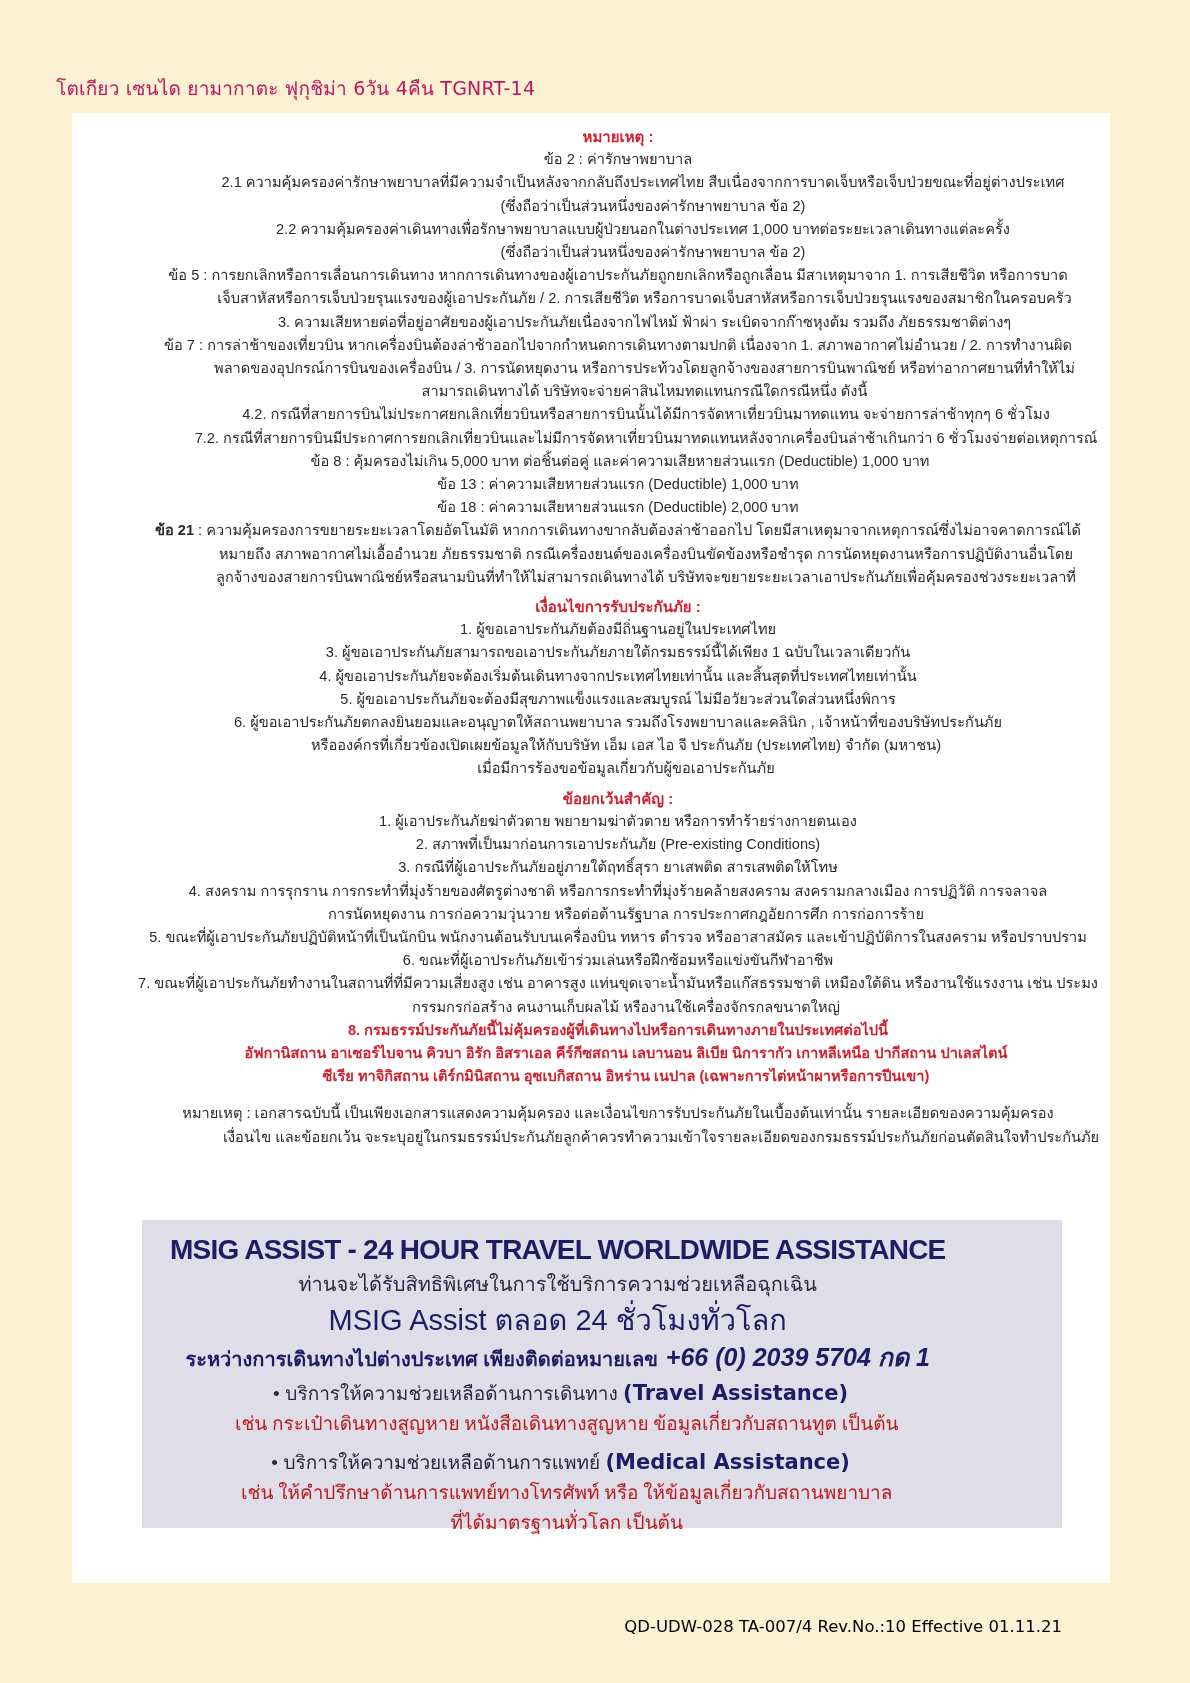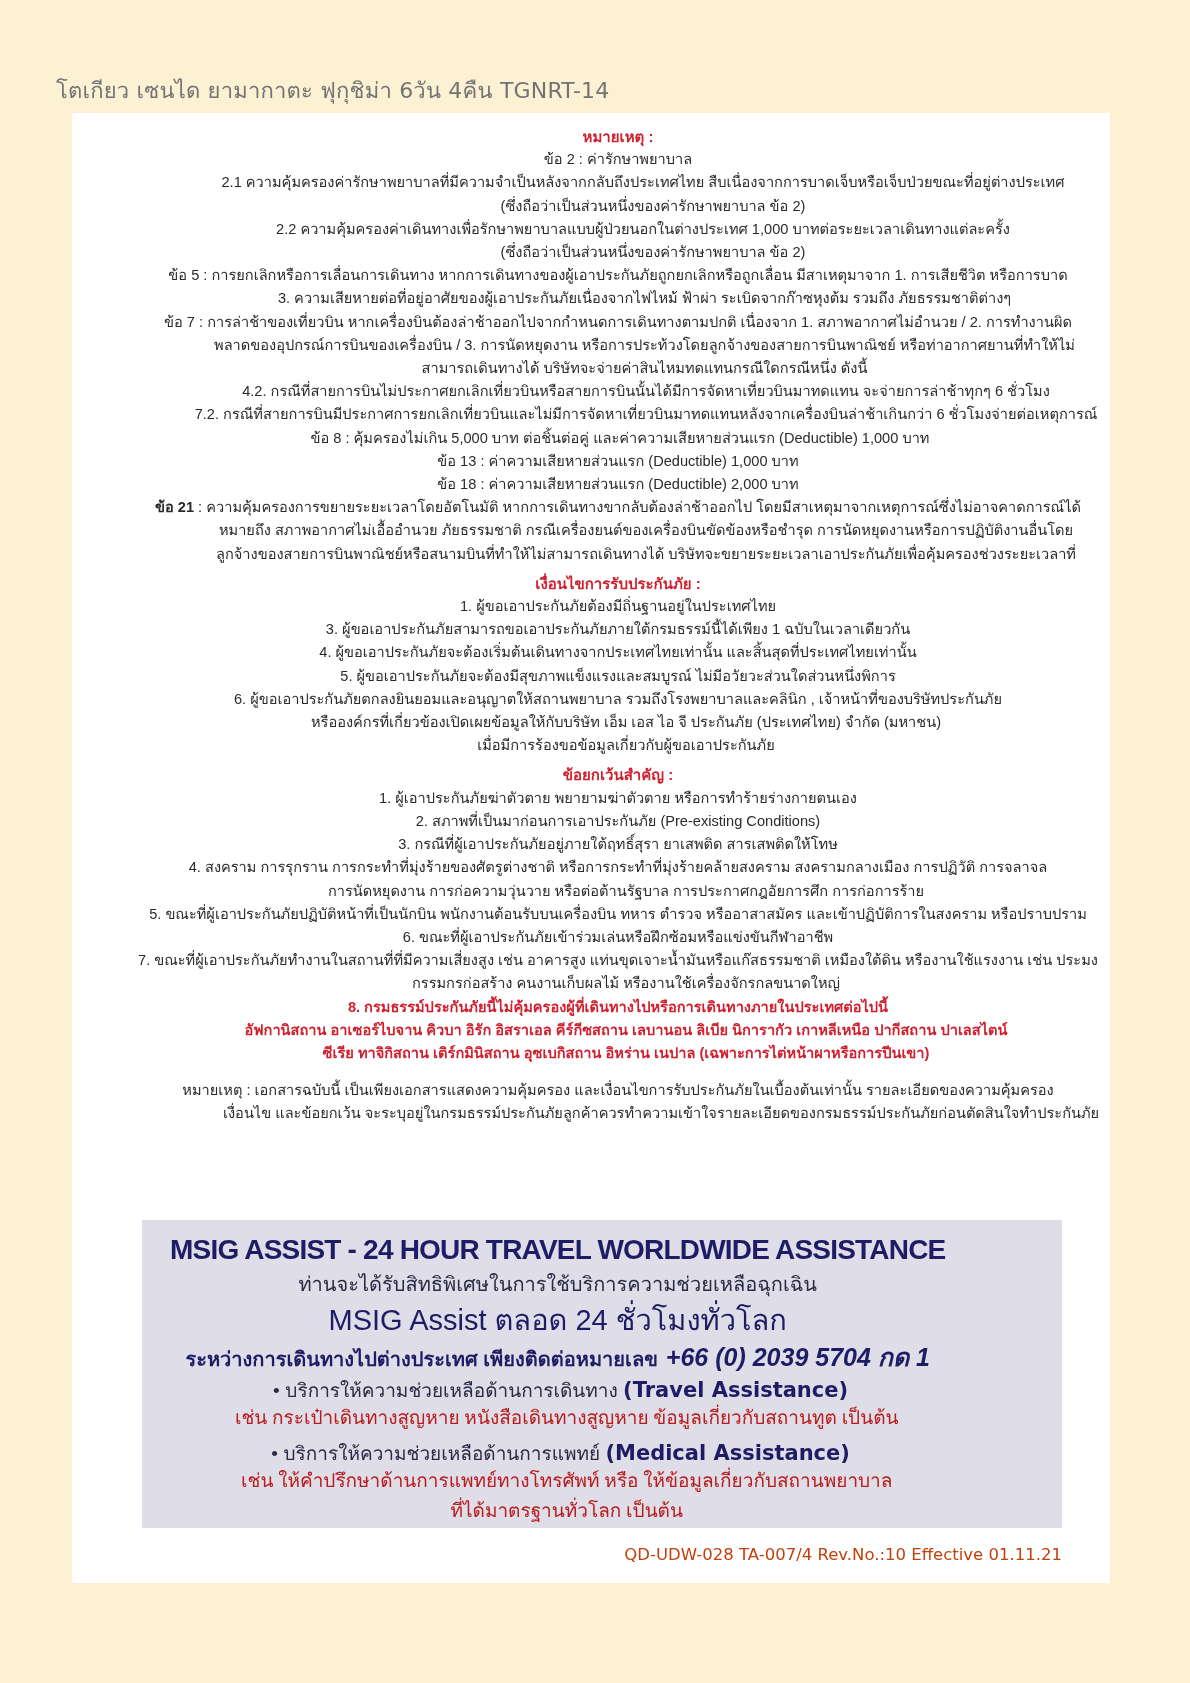--- a/index.html
+++ b/index.html
@@ -6,21 +6,21 @@
   body {
     width: 1190px; height: 1683px;
     background: #fdf1d3;
     font-family: "DejaVu Sans", "Liberation Sans", sans-serif;
     color: #2a2a2a;
     position: relative;
     overflow: hidden;
   }
   .page-title {
     position: absolute; left: 56px; top: 73px;
-    font-size: 22px; color: #737373; letter-spacing: 0.2px;
+    font-size: 19px; color: #be185d; letter-spacing: 0.2px;
     font-family: "DejaVu Sans", sans-serif;
   }
   .panel {
     position: absolute; left: 72px; top: 113px;
     width: 1038px; height: 1470px;
     background: #ffffff;
     text-align: center;
   }
   .content {
     position: absolute; left: 66px; top: 12px; width: 960px;
@@ -48,48 +48,49 @@
   }
   .assist-inner { position: absolute; left: 28px; top: 12px; color: #1c1a5e; }
   .assist-title {
     font-family: "Liberation Sans", sans-serif; font-weight: bold;
     font-size: 28px; letter-spacing: -0.8px; line-height: 36px; color: #1f1c66;
   }
   .assist-sub { font-size: 20px; line-height: 32px; color: #2a2a45; font-family: "Liberation Sans", sans-serif; }
   .assist-big { font-size: 29px; line-height: 40px; color: #1f1c66; font-family: "Liberation Sans", sans-serif; }
   .assist-phone-row { font-size: 20px; line-height: 34px; color: #1f1c66; font-weight: bold; font-family: "Liberation Sans", sans-serif; }
   .assist-phone { font-style: italic; font-size: 25px; margin-left: 8px; }
-  .bullet-row { font-size: 19px; line-height: 24px; color: #2a2a45; font-family: "Liberation Sans", sans-serif; margin-top: 2px; }
+  .bullet-row { font-size: 19px; line-height: 30px; color: #2a2a45; font-family: "Liberation Sans", sans-serif; margin-top: 2px; }
   .bullet-row .dot { display: inline-block; width: 18px; }
   .bullet-row .en { color: #1f1c66; font-weight: bold; font-size: 21px; font-family: "DejaVu Sans", sans-serif; }
   .bullet-desc { font-size: 19px; line-height: 30px; color: #b91c1c; padding-left: 18px; font-family: Liberation Serif, serif; }
   .bullet-gap { height: 6px; }
 
   .footer-code {
-    position: absolute; right: 48px; top: 1432px;
-    font-size: 16.5px; color: #c2410c;
+    position: absolute; right: 48px; top: 1504px;
+    font-size: 16.5px; color: #000000;
     font-family: "DejaVu Sans", sans-serif;
   }
 </style>
 </head>
 <body>
 
 <div class="page-title">โตเกียว เซนได ยามากาตะ ฟุกุชิม่า 6วัน 4คืน TGNRT-14</div>
 
 <div class="panel">
   <div class="content">
 
     <div class="line red-head">หมายเหตุ :</div>
     <div class="line">ข้อ 2 : ค่ารักษาพยาบาล</div>
     <div class="line ind1">2.1 ความคุ้มครองค่ารักษาพยาบาลที่มีความจำเป็นหลังจากกลับถึงประเทศไทย สืบเนื่องจากการบาดเจ็บหรือเจ็บป่วยขณะที่อยู่ต่างประเทศ</div>
     <div class="line ind1b">(ซึ่งถือว่าเป็นส่วนหนึ่งของค่ารักษาพยาบาล ข้อ 2)</div>
     <div class="line ind1">2.2 ความคุ้มครองค่าเดินทางเพื่อรักษาพยาบาลแบบผู้ป่วยนอกในต่างประเทศ 1,000 บาทต่อระยะเวลาเดินทางแต่ละครั้ง</div>
     <div class="line ind1b">(ซึ่งถือว่าเป็นส่วนหนึ่งของค่ารักษาพยาบาล ข้อ 2)</div>
 
     <div class="line">ข้อ 5 : การยกเลิกหรือการเลื่อนการเดินทาง  หากการเดินทางของผู้เอาประกันภัยถูกยกเลิกหรือถูกเลื่อน มีสาเหตุมาจาก 1. การเสียชีวิต หรือการบาด</div>
+    <div class="line ind2">เจ็บสาหัสหรือการเจ็บป่วยรุนแรงของผู้เอาประกันภัย / 2. การเสียชีวิต หรือการบาดเจ็บสาหัสหรือการเจ็บป่วยรุนแรงของสมาชิกในครอบครัว</div>
     <div class="line ind2">3. ความเสียหายต่อที่อยู่อาศัยของผู้เอาประกันภัยเนื่องจากไฟไหม้ ฟ้าผ่า ระเบิดจากก๊าซหุงต้ม รวมถึง ภัยธรรมชาติต่างๆ</div>
 
     <div class="line">ข้อ 7 : การล่าช้าของเที่ยวบิน  หากเครื่องบินต้องล่าช้าออกไปจากกำหนดการเดินทางตามปกติ เนื่องจาก 1. สภาพอากาศไม่อำนวย / 2. การทำงานผิด</div>
     <div class="line ind2">พลาดของอุปกรณ์การบินของเครื่องบิน / 3. การนัดหยุดงาน หรือการประท้วงโดยลูกจ้างของสายการบินพาณิชย์ หรือท่าอากาศยานที่ทำให้ไม่</div>
     <div class="line ind2">สามารถเดินทางได้ บริษัทจะจ่ายค่าสินไหมทดแทนกรณีใดกรณีหนึ่ง ดังนี้</div>
     <div class="line ind3">4.2. กรณีที่สายการบินไม่ประกาศยกเลิกเที่ยวบินหรือสายการบินนั้นได้มีการจัดหาเที่ยวบินมาทดแทน จะจ่ายการล่าช้าทุกๆ 6 ชั่วโมง</div>
     <div class="line ind3">7.2. กรณีที่สายการบินมีประกาศการยกเลิกเที่ยวบินและไม่มีการจัดหาเที่ยวบินมาทดแทนหลังจากเครื่องบินล่าช้าเกินกว่า 6 ชั่วโมงจ่ายต่อเหตุการณ์</div>
 
     <div class="line" style="padding-left:4px">ข้อ 8 :  คุ้มครองไม่เกิน 5,000 บาท ต่อชิ้นต่อคู่ และค่าความเสียหายส่วนแรก (Deductible) 1,000 บาท</div>
     <div class="line">ข้อ 13 : ค่าความเสียหายส่วนแรก (Deductible) 1,000 บาท</div>

